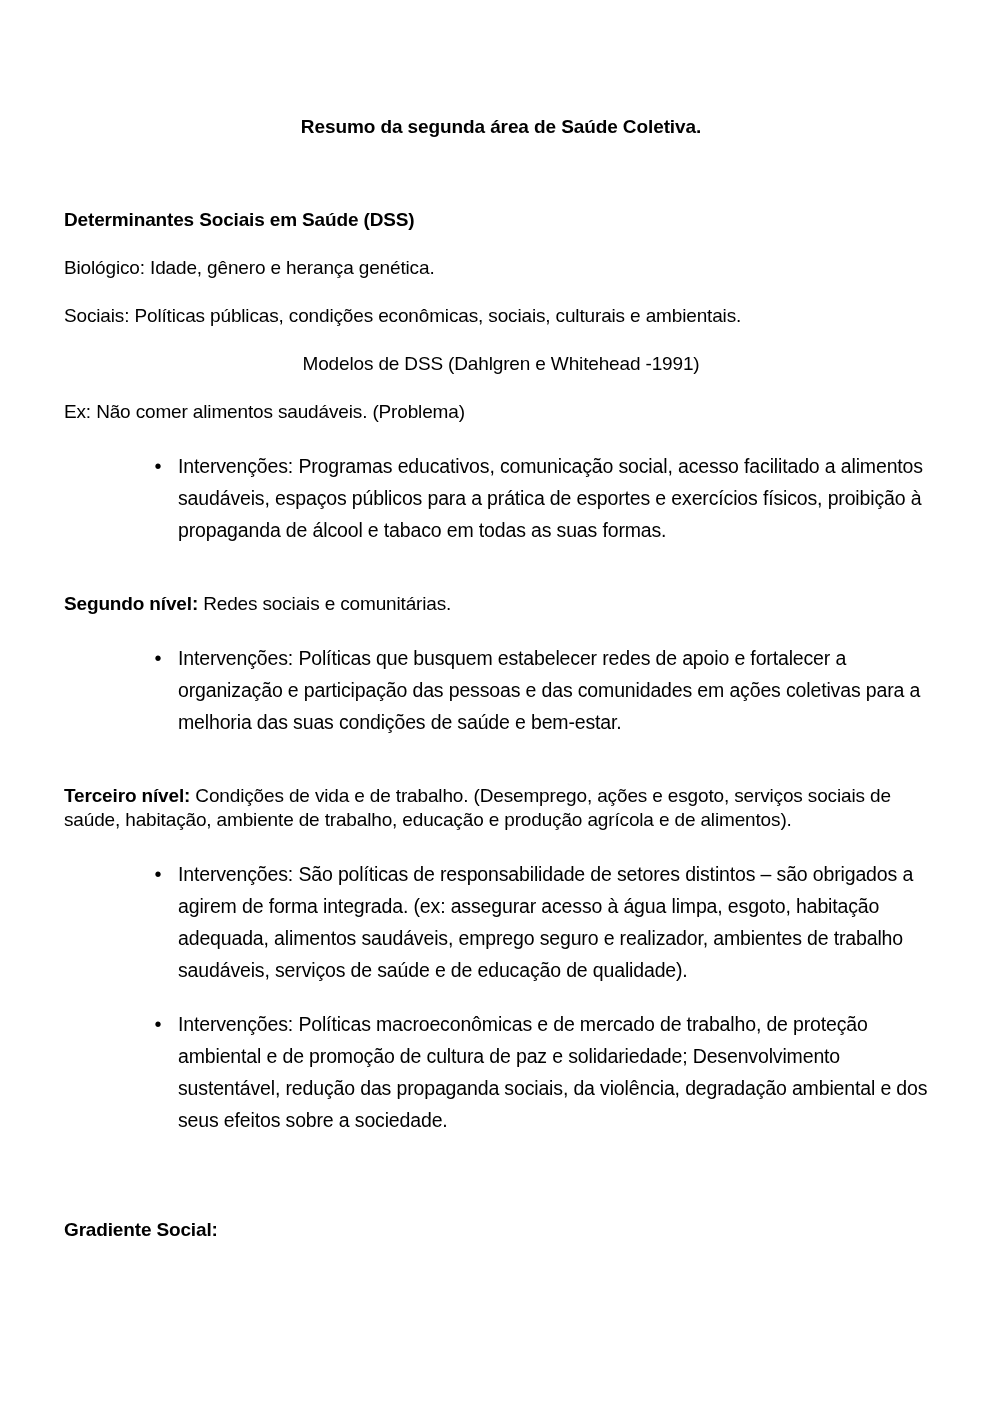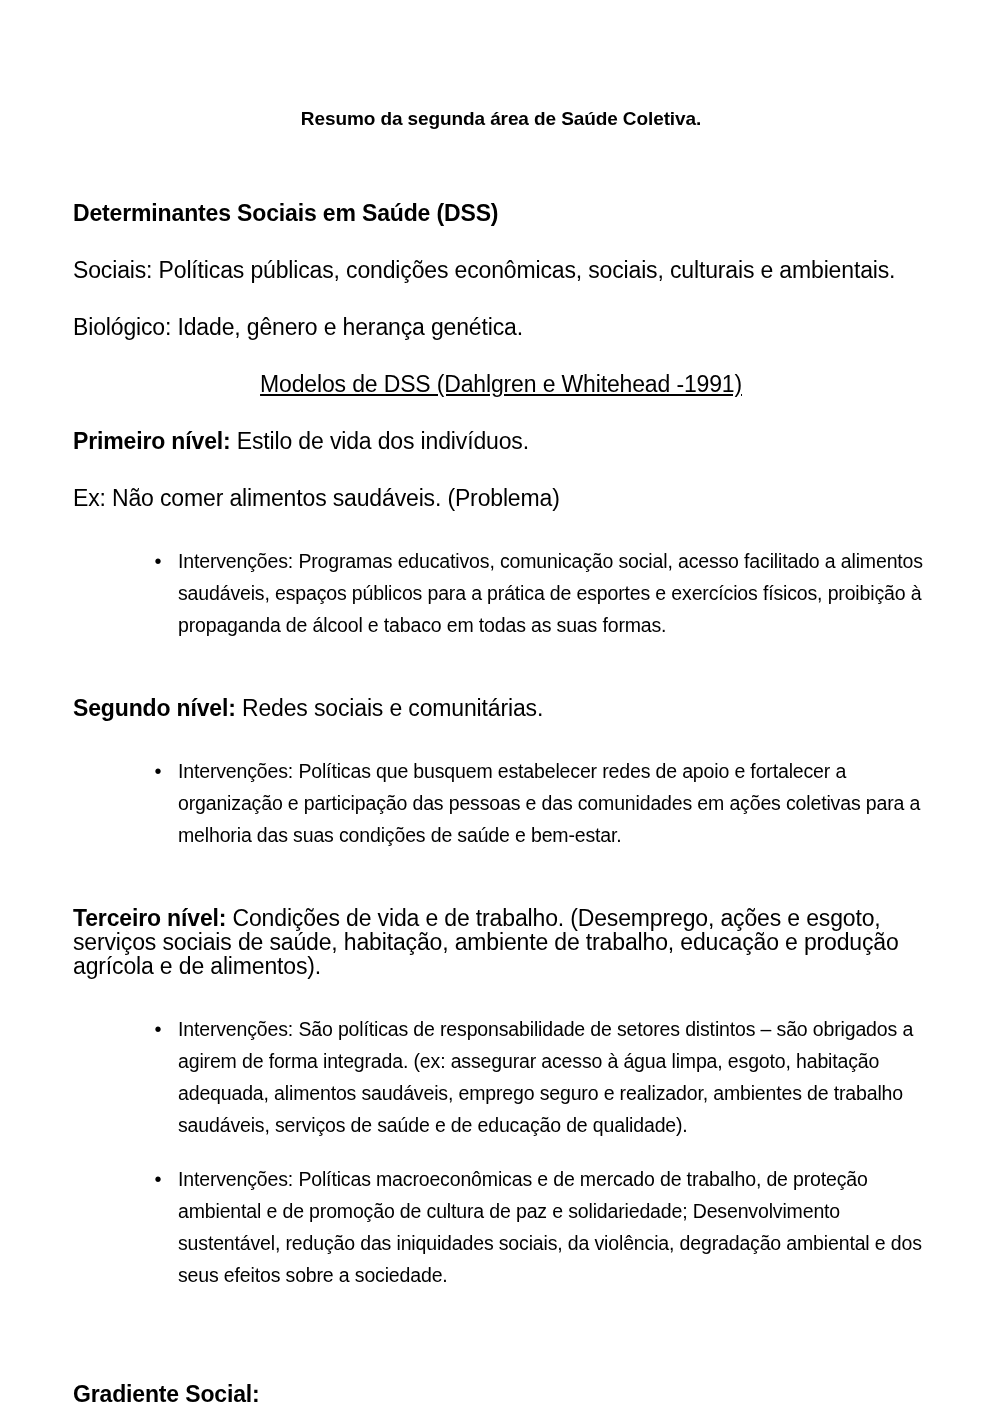--- a/index.html
+++ b/index.html
@@ -28,40 +28,39 @@
     position: absolute;
     left: 60px;
     top: 0;
     width: 882px;
   }
   .doc-title {
     text-align: center;
     font-size: 19px;
     font-weight: bold;
     line-height: 24px;
-    margin: 4px;
+    margin: 12px;
     padding-top: 103px;
     letter-spacing: -0.1px;
   }
   .para {
-    font-size: 23px;
+    font-size: 19px;
     line-height: 24px;
-    margin: 13px;
+    margin: 4px;
     padding-top: 20px;
     letter-spacing: -0.15px;
   }
   .para.gap-large {
     padding-top: 42px;
   }
   .para.gap-title {
     padding-top: 57px;
   }
   .para.centered {
     text-align: center;
-    text-decoration: underline;
   }
   .para.bold {
     font-weight: bold;
   }
   .lead {
     font-weight: bold;
   }
   ul.bullets {
     list-style: none;
     margin: 0;
@@ -92,29 +91,26 @@
 </head>
 <body>
 
 <div class="page">
   <div class="doc-body">
 
     <h1 class="doc-title">Resumo da segunda área de Saúde Coletiva.</h1>
 
     <p class="para bold gap-title">Determinantes Sociais em Saúde (DSS)</p>
 
+    <p class="para">Biológico: Idade, gênero e herança genética.</p>
+
     <p class="para">Sociais: Políticas públicas, condições econômicas, sociais, culturais e ambientais.</p>
-
-    <p class="para">Biológico: Idade, gênero e herança genética.</p>
 
     <p class="para centered">Modelos de DSS (Dahlgren e Whitehead -1991)</p>
 
-    <p class="para">
-      <span class="lead">Primeiro nível:</span><span> Estilo de vida dos indivíduos.</span>
-    </p>
     <p class="para">Ex: Não comer alimentos saudáveis. (Problema)</p>
     <ul class="bullets">
       <li>
         <span class="bullet-dot">•</span><span>Intervenções: Programas educativos, comunicação social, acesso facilitado a alimentos saudáveis, espaços públicos para a prática de esportes e exercícios físicos, proibição à propaganda de álcool e tabaco em todas as suas formas.</span>
       </li>
     </ul>
 
     <p class="para gap-large">
       <span class="lead">Segundo nível:</span><span> Redes sociais e comunitárias.</span>
     </p>
@@ -128,21 +124,21 @@
       <span class="lead">Terceiro nível:</span><span> Condições de vida e de trabalho. (Desemprego, ações e esgoto, serviços sociais de saúde, habitação, ambiente de trabalho, educação e produção agrícola e de alimentos).</span>
     </p>
     <ul class="bullets">
       <li>
         <span class="bullet-dot">•</span><span>Intervenções: São políticas de responsabilidade de setores distintos – são obrigados a agirem de forma integrada. (ex: assegurar acesso à água limpa, esgoto, habitação adequada, alimentos saudáveis, emprego seguro e realizador, ambientes de trabalho saudáveis, serviços de saúde e de educação de qualidade).</span>
       </li>
     </ul>
 
     <ul class="bullets">
       <li>
-        <span class="bullet-dot">•</span><span>Intervenções: Políticas macroeconômicas e de mercado de trabalho, de proteção ambiental e de promoção de cultura de paz e solidariedade; Desenvolvimento sustentável, redução das iniquidades sociais, da violência, degradação ambiental e dos seus efeitos sobre a sociedade.</span>
+        <span class="bullet-dot">•</span><span>Intervenções: Políticas macroeconômicas e de mercado de trabalho, de proteção ambiental e de promoção de cultura de paz e solidariedade; Desenvolvimento sustentável, redução das propaganda sociais, da violência, degradação ambiental e dos seus efeitos sobre a sociedade.</span>
       </li>
     </ul>
 
     <div class="spacer-section"></div>
 
     <p class="para bold gap-large">Gradiente Social:</p>
 
   </div>
 </div>
 

